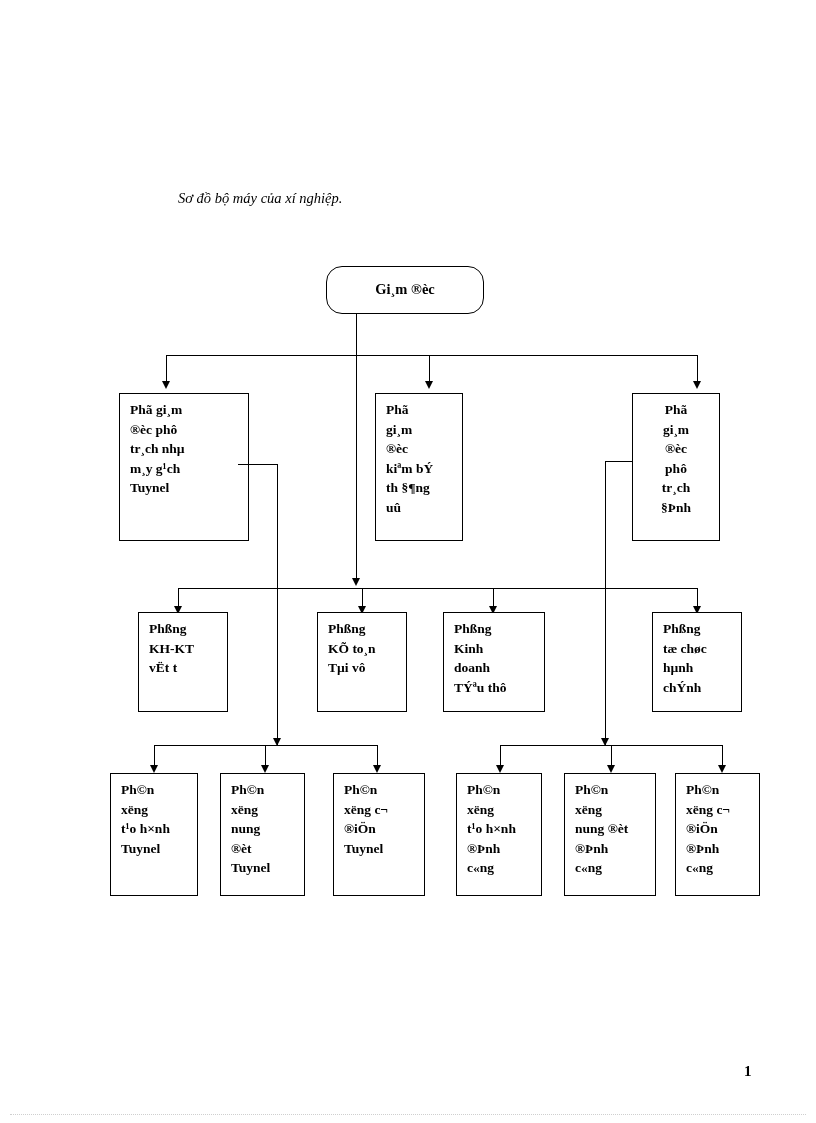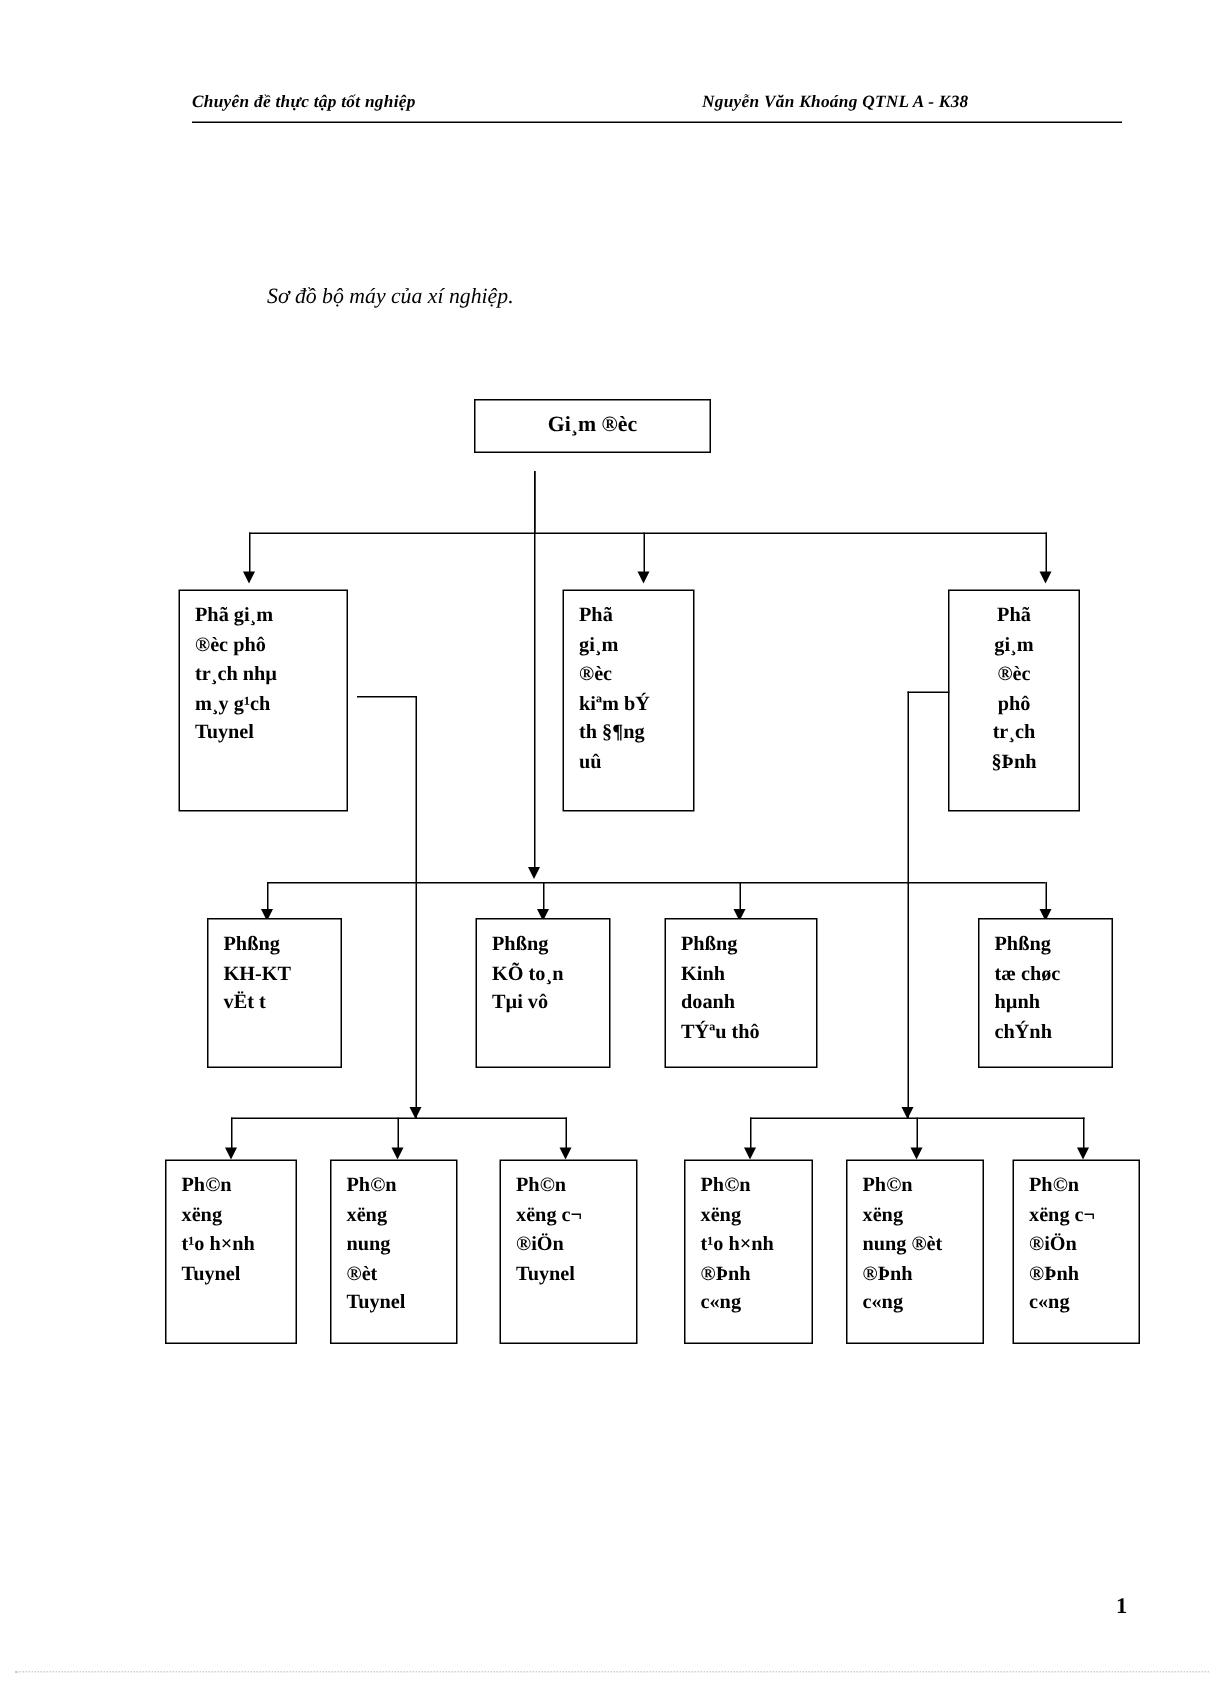--- a/index.html
+++ b/index.html
@@ -125,45 +125,40 @@
     width: 796px;
     height: 0;
     border-top: 1px dotted #cfcfcf;
   }
 </style>
 </head>
 <body>
 
 <div class="page">
 
-  <div class="header">
-    <div class="header-left">Chuyên đề thực tập tốt nghiệp</div>
-    <div class="header-right">Nguyễn Văn Khoáng QTNL A - K38</div>
-    <div class="header-rule"></div>
-  </div>
 
   <div class="diagram-title">Sơ đồ bộ máy của xí nghiệp.</div>
 
-  <div class="node title-node" style="left:316px; top:266px; width:158px; height:36px;">Gi¸m ®èc</div>
+  <div class="node title-node" style="left:326px; top:266px; width:158px; height:48px;border-radius:16px;">Gi¸m ®èc</div>
 
   <div class="ln-v" style="left:356px; top:314px; height:42px;"></div>
 
   <div class="ln-h" style="left:166px; top:355px; width:532px;"></div>
 
   <div class="ln-v" style="left:166px; top:355px; height:28px;"></div>
   <div class="arrow" style="left:162px; top:381px;"></div>
   <div class="ln-v" style="left:429px; top:355px; height:28px;"></div>
   <div class="arrow" style="left:425px; top:381px;"></div>
   <div class="ln-v" style="left:697px; top:355px; height:28px;"></div>
   <div class="arrow" style="left:693px; top:381px;"></div>
 
   <div class="ln-v" style="left:356px; top:314px; height:268px;"></div>
   <div class="arrow" style="left:352px; top:578px;"></div>
 
-  <div class="node" style="left:119px; top:393px; width:113px; height:148px;">Phã gi¸m
+  <div class="node" style="left:119px; top:393px; width:130px; height:148px;">Phã gi¸m
 ®èc phô
 tr¸ch nhµ
 m¸y g¹ch
 Tuynel</div>
 
   <div class="node" style="left:375px; top:393px; width:88px; height:148px;">Phã
 gi¸m
 ®èc
 kiªm bÝ
 th  §¶ng

